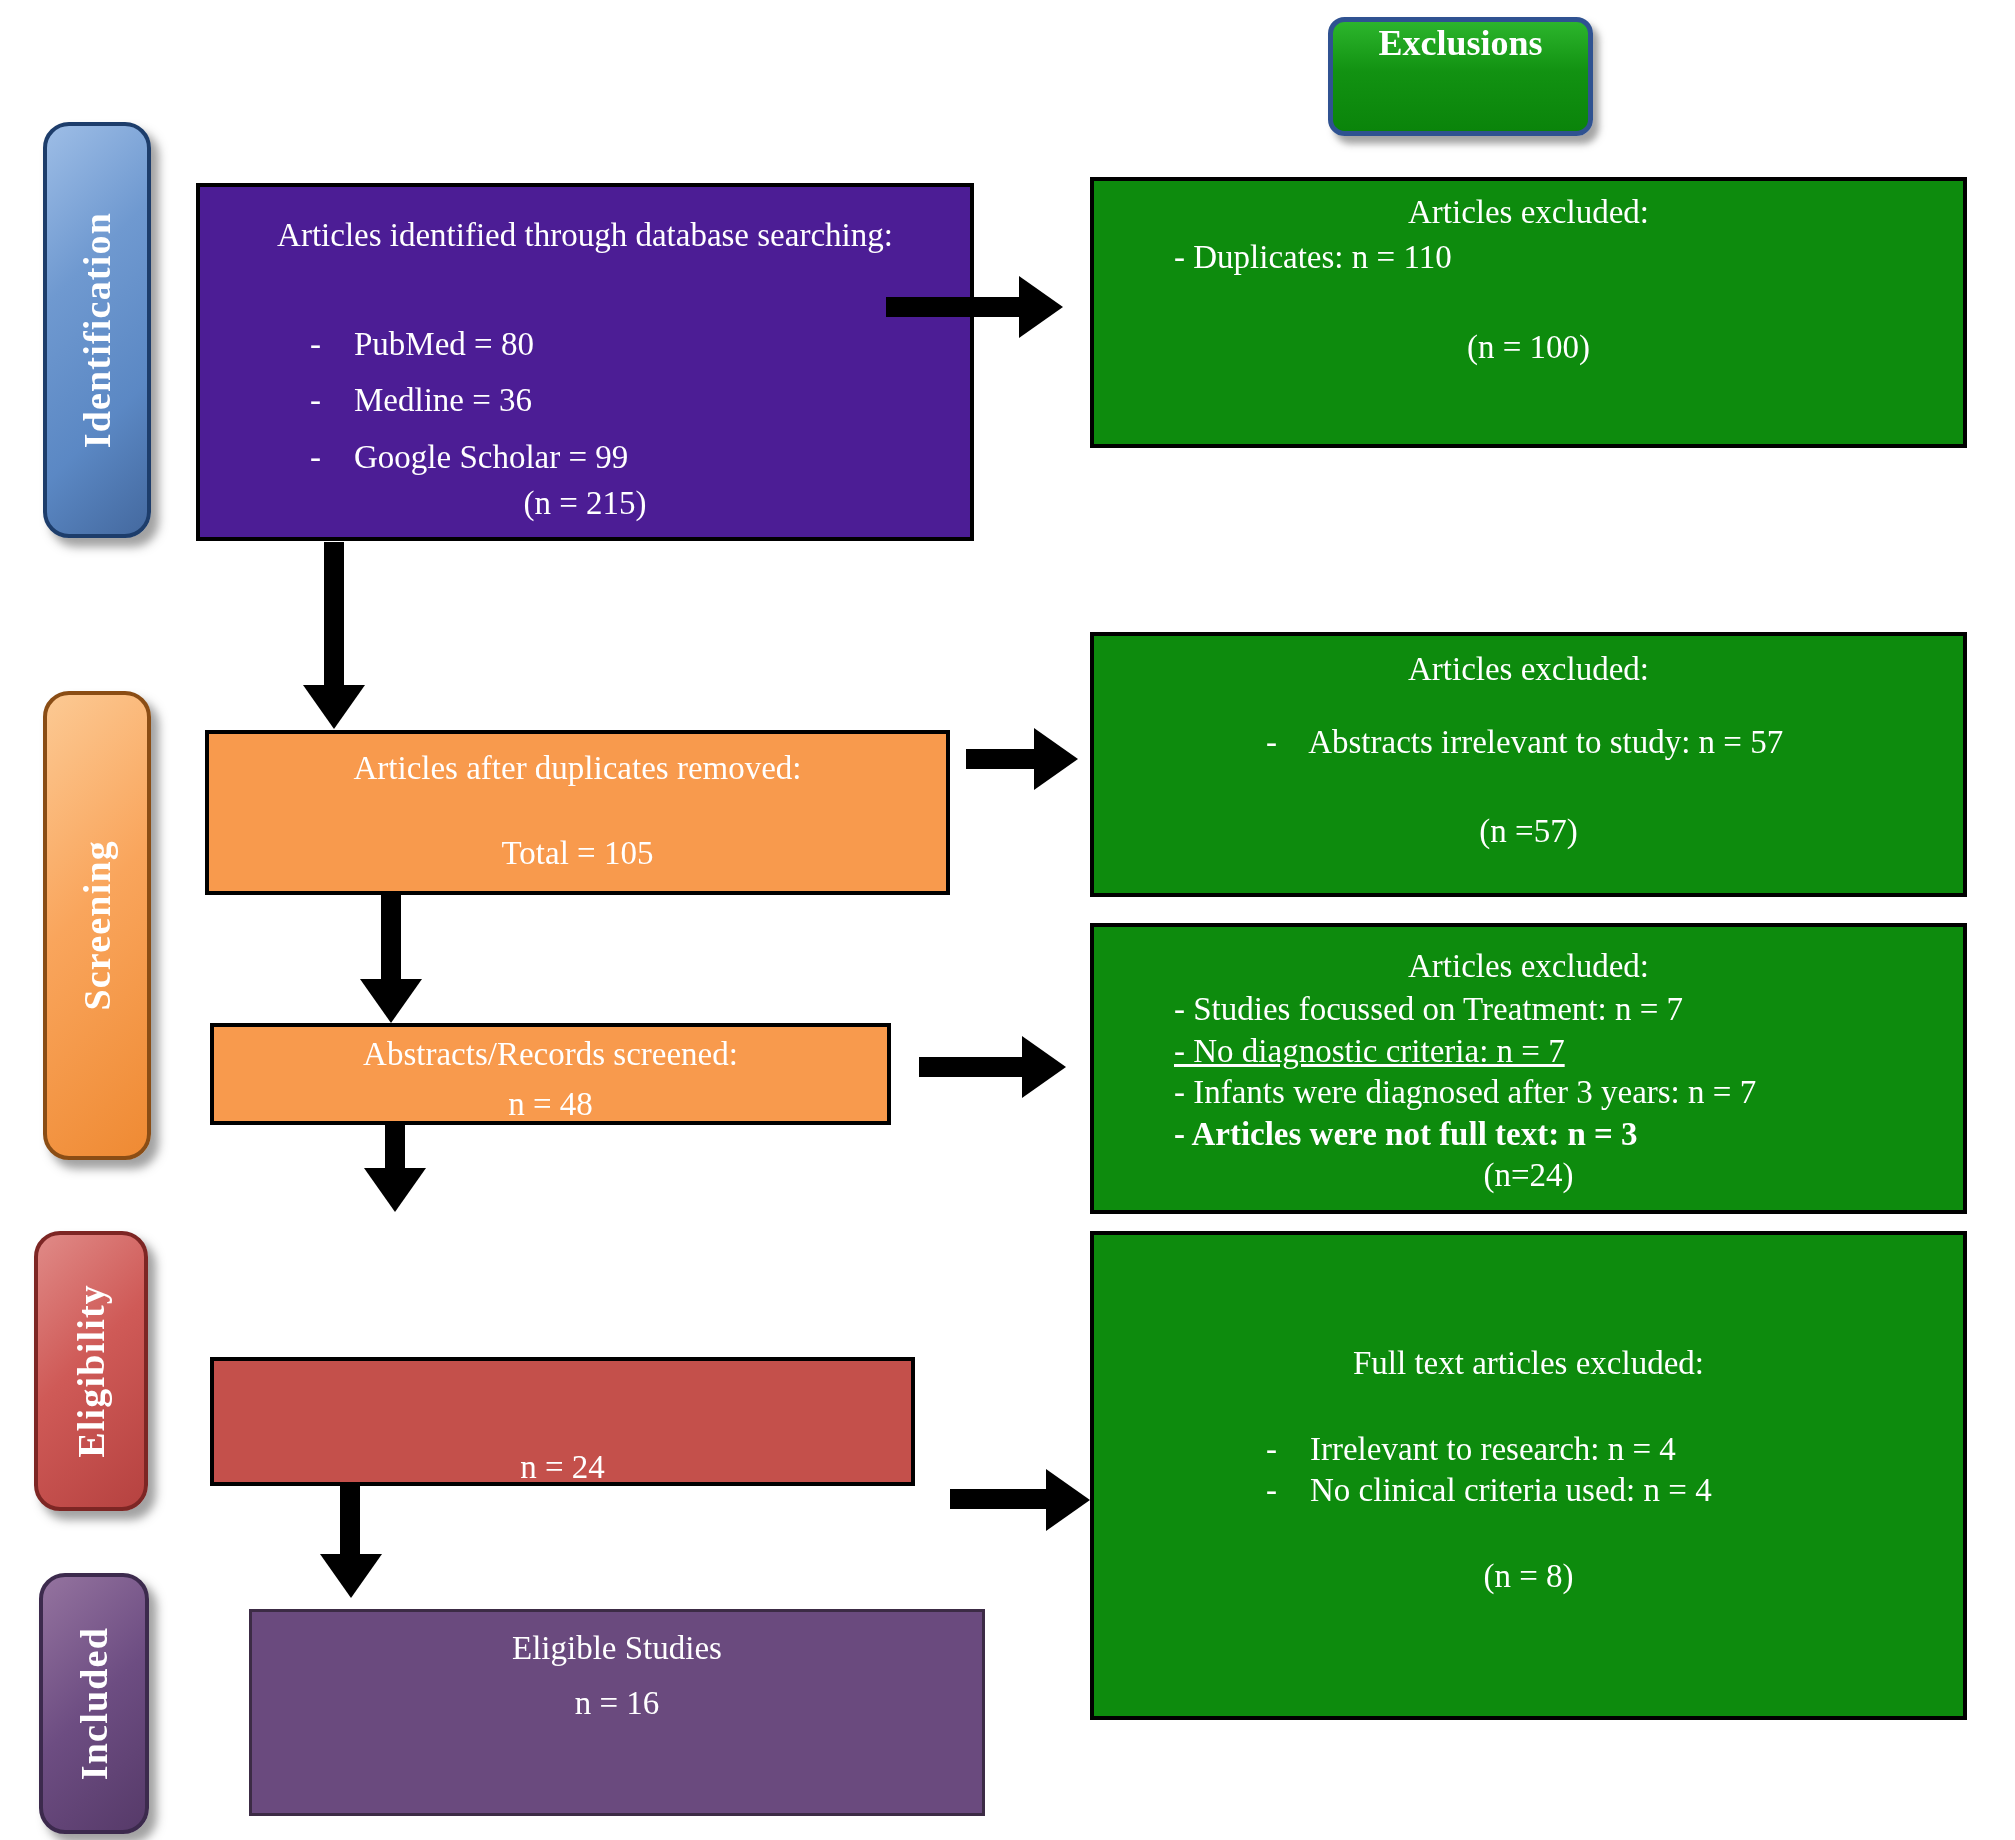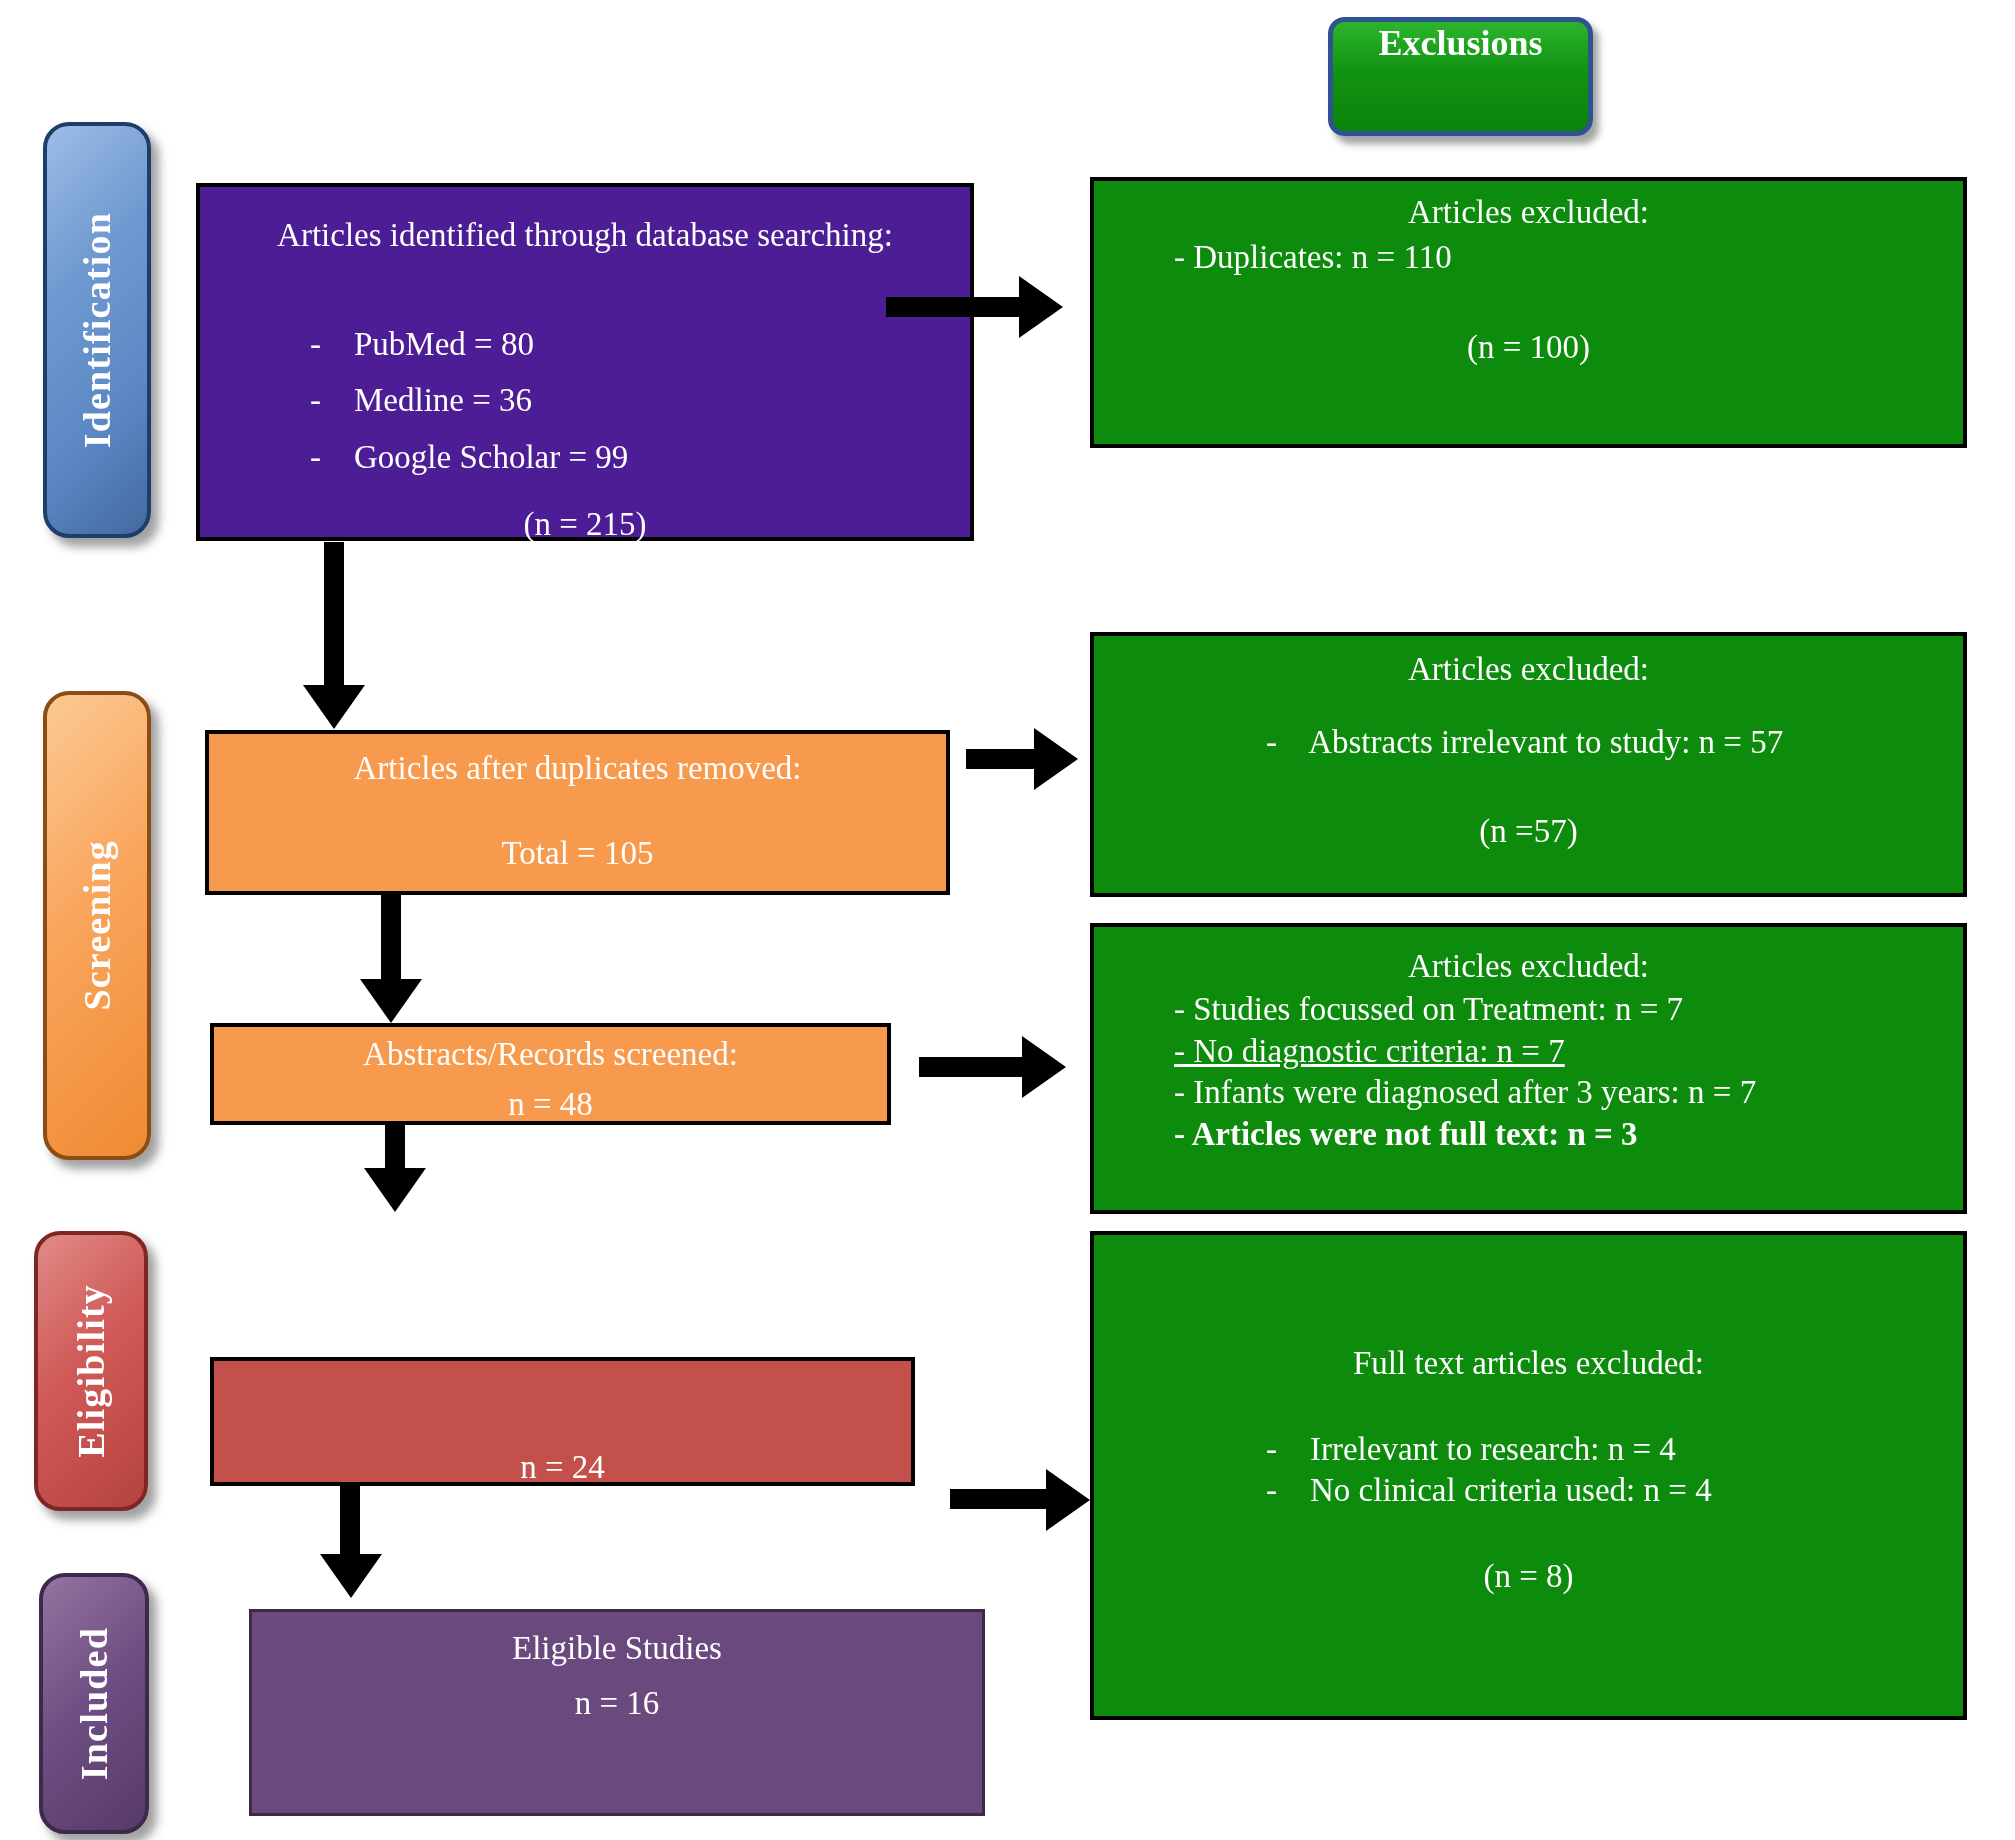--- a/index.html
+++ b/index.html
@@ -89,21 +89,21 @@
 
   <div class="excl-btn">
     <span>Exclusions</span>
   </div>
 
   <div class="fbox box-blue">
     <div class="line ctr" style="top:28.5px; left:50px; right:50px;">Articles identified through database searching:</div>
     <div class="line pre" style="left:110px; top:138px;">-    PubMed = 80</div>
     <div class="line pre" style="left:110px; top:194px;">-    Medline = 36</div>
     <div class="line pre" style="left:110px; top:251px;">-    Google Scholar = 99</div>
-    <div class="line ctr" style="top:318px;">(n = 215)</div>
+    <div class="line ctr" style="top:297px;">(n = 215)</div>
   </div>
 
   <div class="fbox box-orange1">
     <div class="line ctr" style="top:15.4px;">Articles after duplicates removed:</div>
     <div class="line ctr" style="top:100px;">Total = 105</div>
   </div>
 
   <div class="fbox box-orange2">
     <div class="line ctr" style="top:8.3px;">Abstracts/Records screened:</div>
     <div class="line ctr" style="top:58px;">n = 48</div>
@@ -129,20 +129,21 @@
     <div class="line pre" style="left:172px; top:87px;">-    Abstracts irrelevant to study: n = 57</div>
     <div class="line ctr" style="top:176px;">(n =57)</div>
   </div>
 
   <div class="gbox gbox3">
     <div class="line ctr" style="top:20px;">Articles excluded:</div>
     <div class="line pre" style="left:80px; top:63px;">- Studies focussed on Treatment: n = 7</div>
     <div class="line pre" style="left:80px; top:105px;text-decoration:underline;">- No diagnostic criteria: n = 7</div>
     <div class="line pre" style="left:80px; top:146px;">- Infants were diagnosed after 3 years: n = 7</div>
     <div class="line pre" style="left:80px; top:188px;font-weight:bold;">- Articles were not full text: n = 3</div>
+    <div class="line ctr" style="top:229px;">(n=24)</div>
   </div>
 
   <div class="gbox gbox4">
     <div class="line ctr" style="top:109px;">Full text articles excluded:</div>
     <div class="line pre" style="left:172px; top:195px;">-    Irrelevant to research: n = 4</div>
     <div class="line pre" style="left:172px; top:236px;">-    No clinical criteria used: n = 4</div>
     <div class="line ctr" style="top:322px;">(n = 8)</div>
   </div>
 
   <div class="shaft" style="left:324px; top:542px; width:20px; height:144px;"></div>

